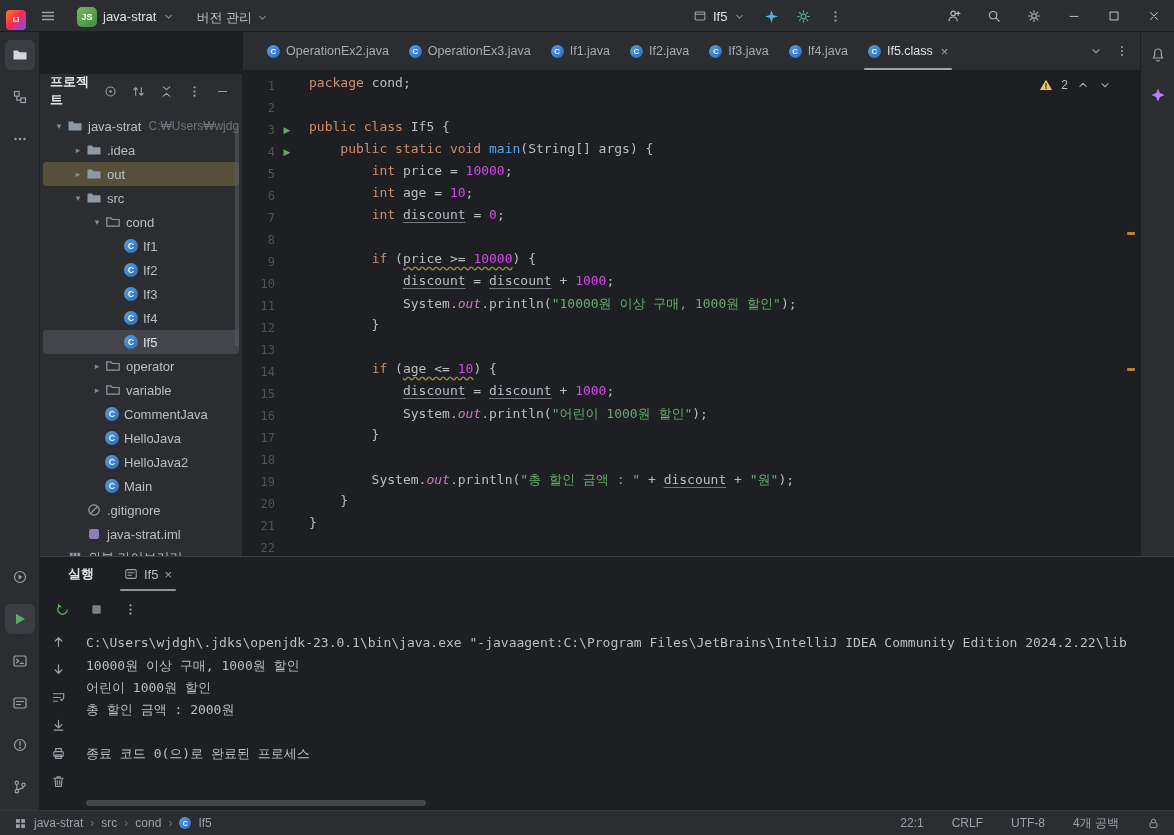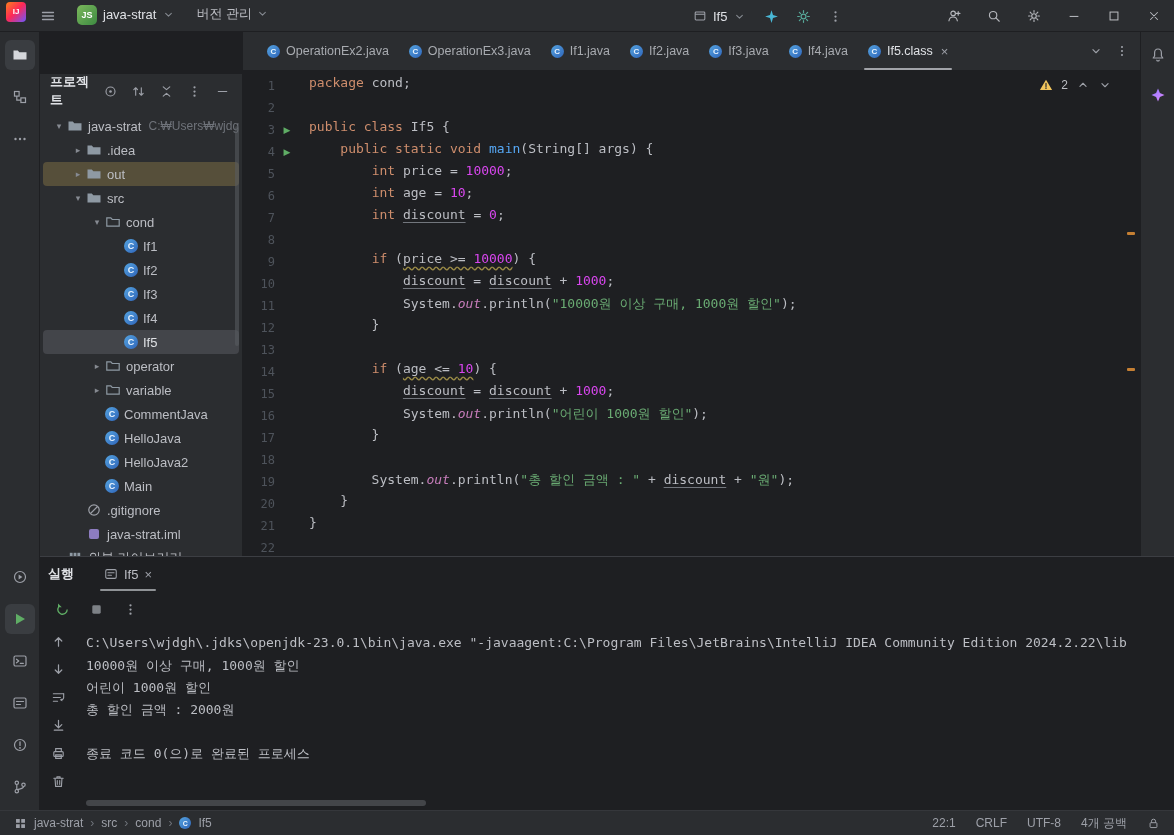--- a/index.html
+++ b/index.html
@@ -3,21 +3,21 @@
 <meta charset="utf-8">
 <style>
   *{margin:0;padding:0;box-sizing:border-box;}
   html,body{width:1174px;height:835px;overflow:hidden;background:#1e1f22;
     font-family:"Liberation Sans","DejaVu Sans",sans-serif;color:#bcbec4;font-size:13px;}
   .ic{width:16px;height:16px;display:block;flex:none;}
   .ic.s14{width:14px;height:14px;} .ic.s13{width:13px;height:13px;} .ic.s15{width:15px;height:15px;}
 
   
   .titlebar{height:32px;background:#2b2d30;border-bottom:1px solid #1e1f22;display:flex;align-items:center;position:relative;padding:0 0 0 6px;}
-  .tb-left{display:flex;align-items:flex-start;gap:8px;}
+  .tb-left{display:flex;align-items:flex-end;gap:8px;}
   .logo{width:20px;height:20px;border-radius:4px;background:linear-gradient(135deg,#fc801d,#fe2857 48%,#6b57ff);color:#fff;font-size:8px;font-weight:bold;display:flex;align-items:center;justify-content:center;}
   .iconbtn{width:28px;height:28px;border-radius:6px;display:flex;align-items:center;justify-content:center;color:#9da0a8;position:relative;flex:none;}
   .iconbtn.sm{width:24px;height:24px;}
   .proj-widget{display:flex;align-items:center;gap:6px;padding:3px 7px;border-radius:6px;}
   .js-badge{width:20px;height:20px;border-radius:5px;background:linear-gradient(135deg,#7cb85c,#3d8b42);color:#fff;font-size:9px;font-weight:bold;display:flex;align-items:center;justify-content:center;}
   .proj-name{color:#dfe1e5;}
   .vcs-widget{display:flex;align-items:center;gap:4px;color:#bcbec4;padding:3px 6px;}
   .chev-sm{width:13px;height:13px;color:#868a91;}
   .tb-center{position:absolute;left:686px;top:0;height:32px;display:flex;align-items:center;gap:4px;}
   .run-config{display:flex;align-items:center;gap:6px;padding:3px 7px;border-radius:6px;color:#dfe1e5;}
@@ -73,39 +73,39 @@
   .tok-w{text-decoration:underline;text-decoration-style:wavy;text-decoration-color:#9c8c46;text-underline-offset:3px;}
   .tok-r{text-decoration:underline;text-decoration-color:#72767d;text-underline-offset:3px;}
   .warn-widget{position:absolute;top:8px;right:28px;display:flex;align-items:center;gap:8px;font-size:12px;color:#bcbec4;}
   .warn-widget .ic{width:14px;height:14px;}
   .stripe{position:absolute;right:5px;width:8px;height:3px;background:#c57f33;border-radius:1px;}
   .stripe.m1{top:162px;} .stripe.m2{top:298px;}
   .rightbar{width:34px;background:#2b2d30;border-left:1px solid #1e1f22;display:flex;flex-direction:column;align-items:center;padding-top:8px;gap:10px;flex:none;}
 
   
   .bottom-panel{height:254px;background:#1e1f22;border-top:1px solid #3c3e43;display:flex;flex-direction:column;min-width:0;}
-  .bp-header{height:34px;display:flex;align-items:center;padding-left:8px;gap:22px;flex:none;}
+  .bp-header{height:34px;display:flex;align-items:center;padding-left:28px;gap:22px;flex:none;}
   .bp-title{font-weight:bold;color:#dfe1e5;}
   .bp-tab{height:100%;display:flex;align-items:center;gap:6px;padding:0 8px;position:relative;color:#bcbec4;}
   .bp-tab::after{content:'';position:absolute;left:4px;right:4px;bottom:0;height:2px;border-radius:1px;background:#8f9296;}
   .bp-tab .ic{color:#9da0a8;}
   .bp-close{color:#9da0a8;font-size:13px;}
   .bp-toolbar{height:36px;display:flex;align-items:center;padding-left:10px;gap:10px;flex:none;}
   .bp-body{flex:1;display:flex;position:relative;min-height:0;}
   .con-toolbar{width:36px;flex:none;display:flex;flex-direction:column;align-items:center;gap:4px;padding-top:2px;}
   .console{flex:1;padding:8px 0 0 10px;overflow:hidden;}
   .conline{height:22px;line-height:22px;white-space:pre;font:13px "DejaVu Sans Mono",monospace;color:#bcbec4;}
   .con-hscroll{position:absolute;left:46px;bottom:4px;width:340px;height:6px;background:#4c4f54;border-radius:3px;opacity:.8;}
 
   
   .statusbar{height:25px;background:#2b2d30;border-top:1px solid #35373b;display:flex;align-items:center;padding:0 14px;font-size:12px;color:#9da0a8;}
   .sb-left{display:flex;align-items:center;gap:7px;min-width:0;}
   .bc-sep{color:#6f737a;}
   .bcic{width:13px;height:13px;color:#9da0a8;}
-  .sb-right{margin-left:auto;display:flex;align-items:center;gap:20px;}
+  .sb-right{margin-left:auto;display:flex;align-items:center;gap:28px;}
 </style>
 </head>
 <body>
 
 <svg width="0" height="0" style="position:absolute" aria-hidden="true">
 <defs>
 <linearGradient id="aigrad" x1="0" y1="0" x2="1" y2="1">
         <stop offset="0" stop-color="#8f7aff"></stop>
         <stop offset="1" stop-color="#e086ff"></stop>
       </linearGradient>

